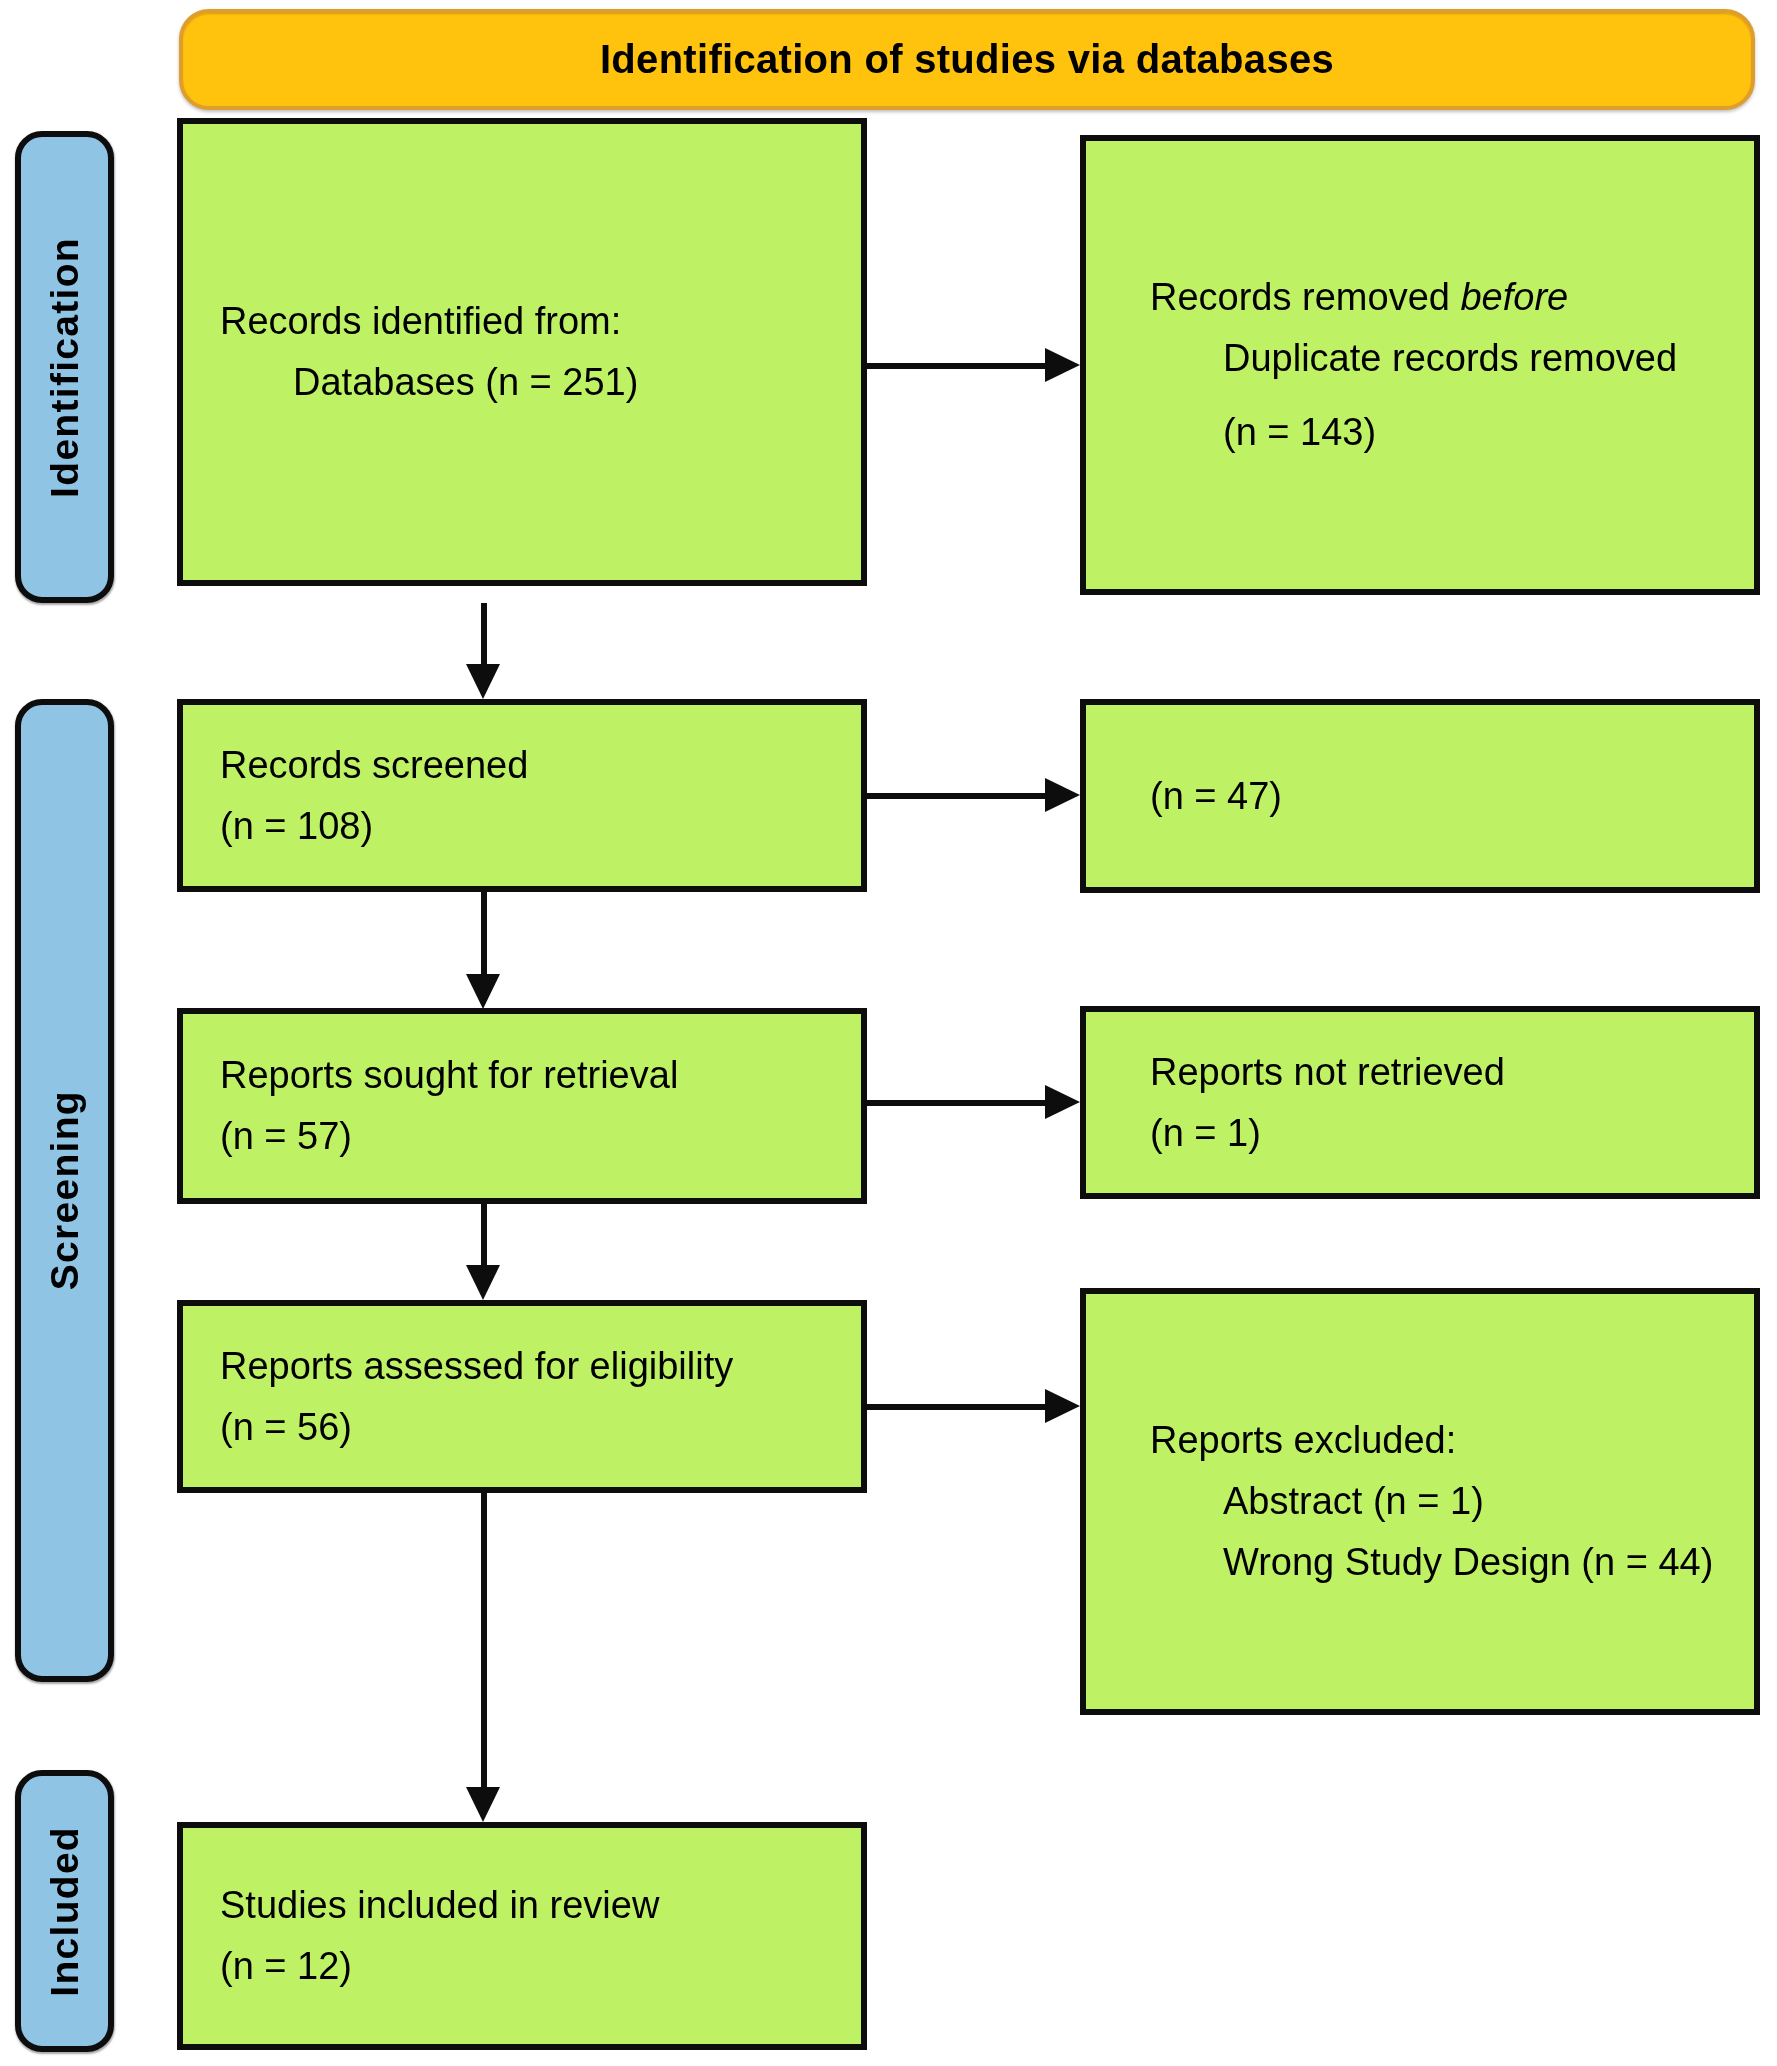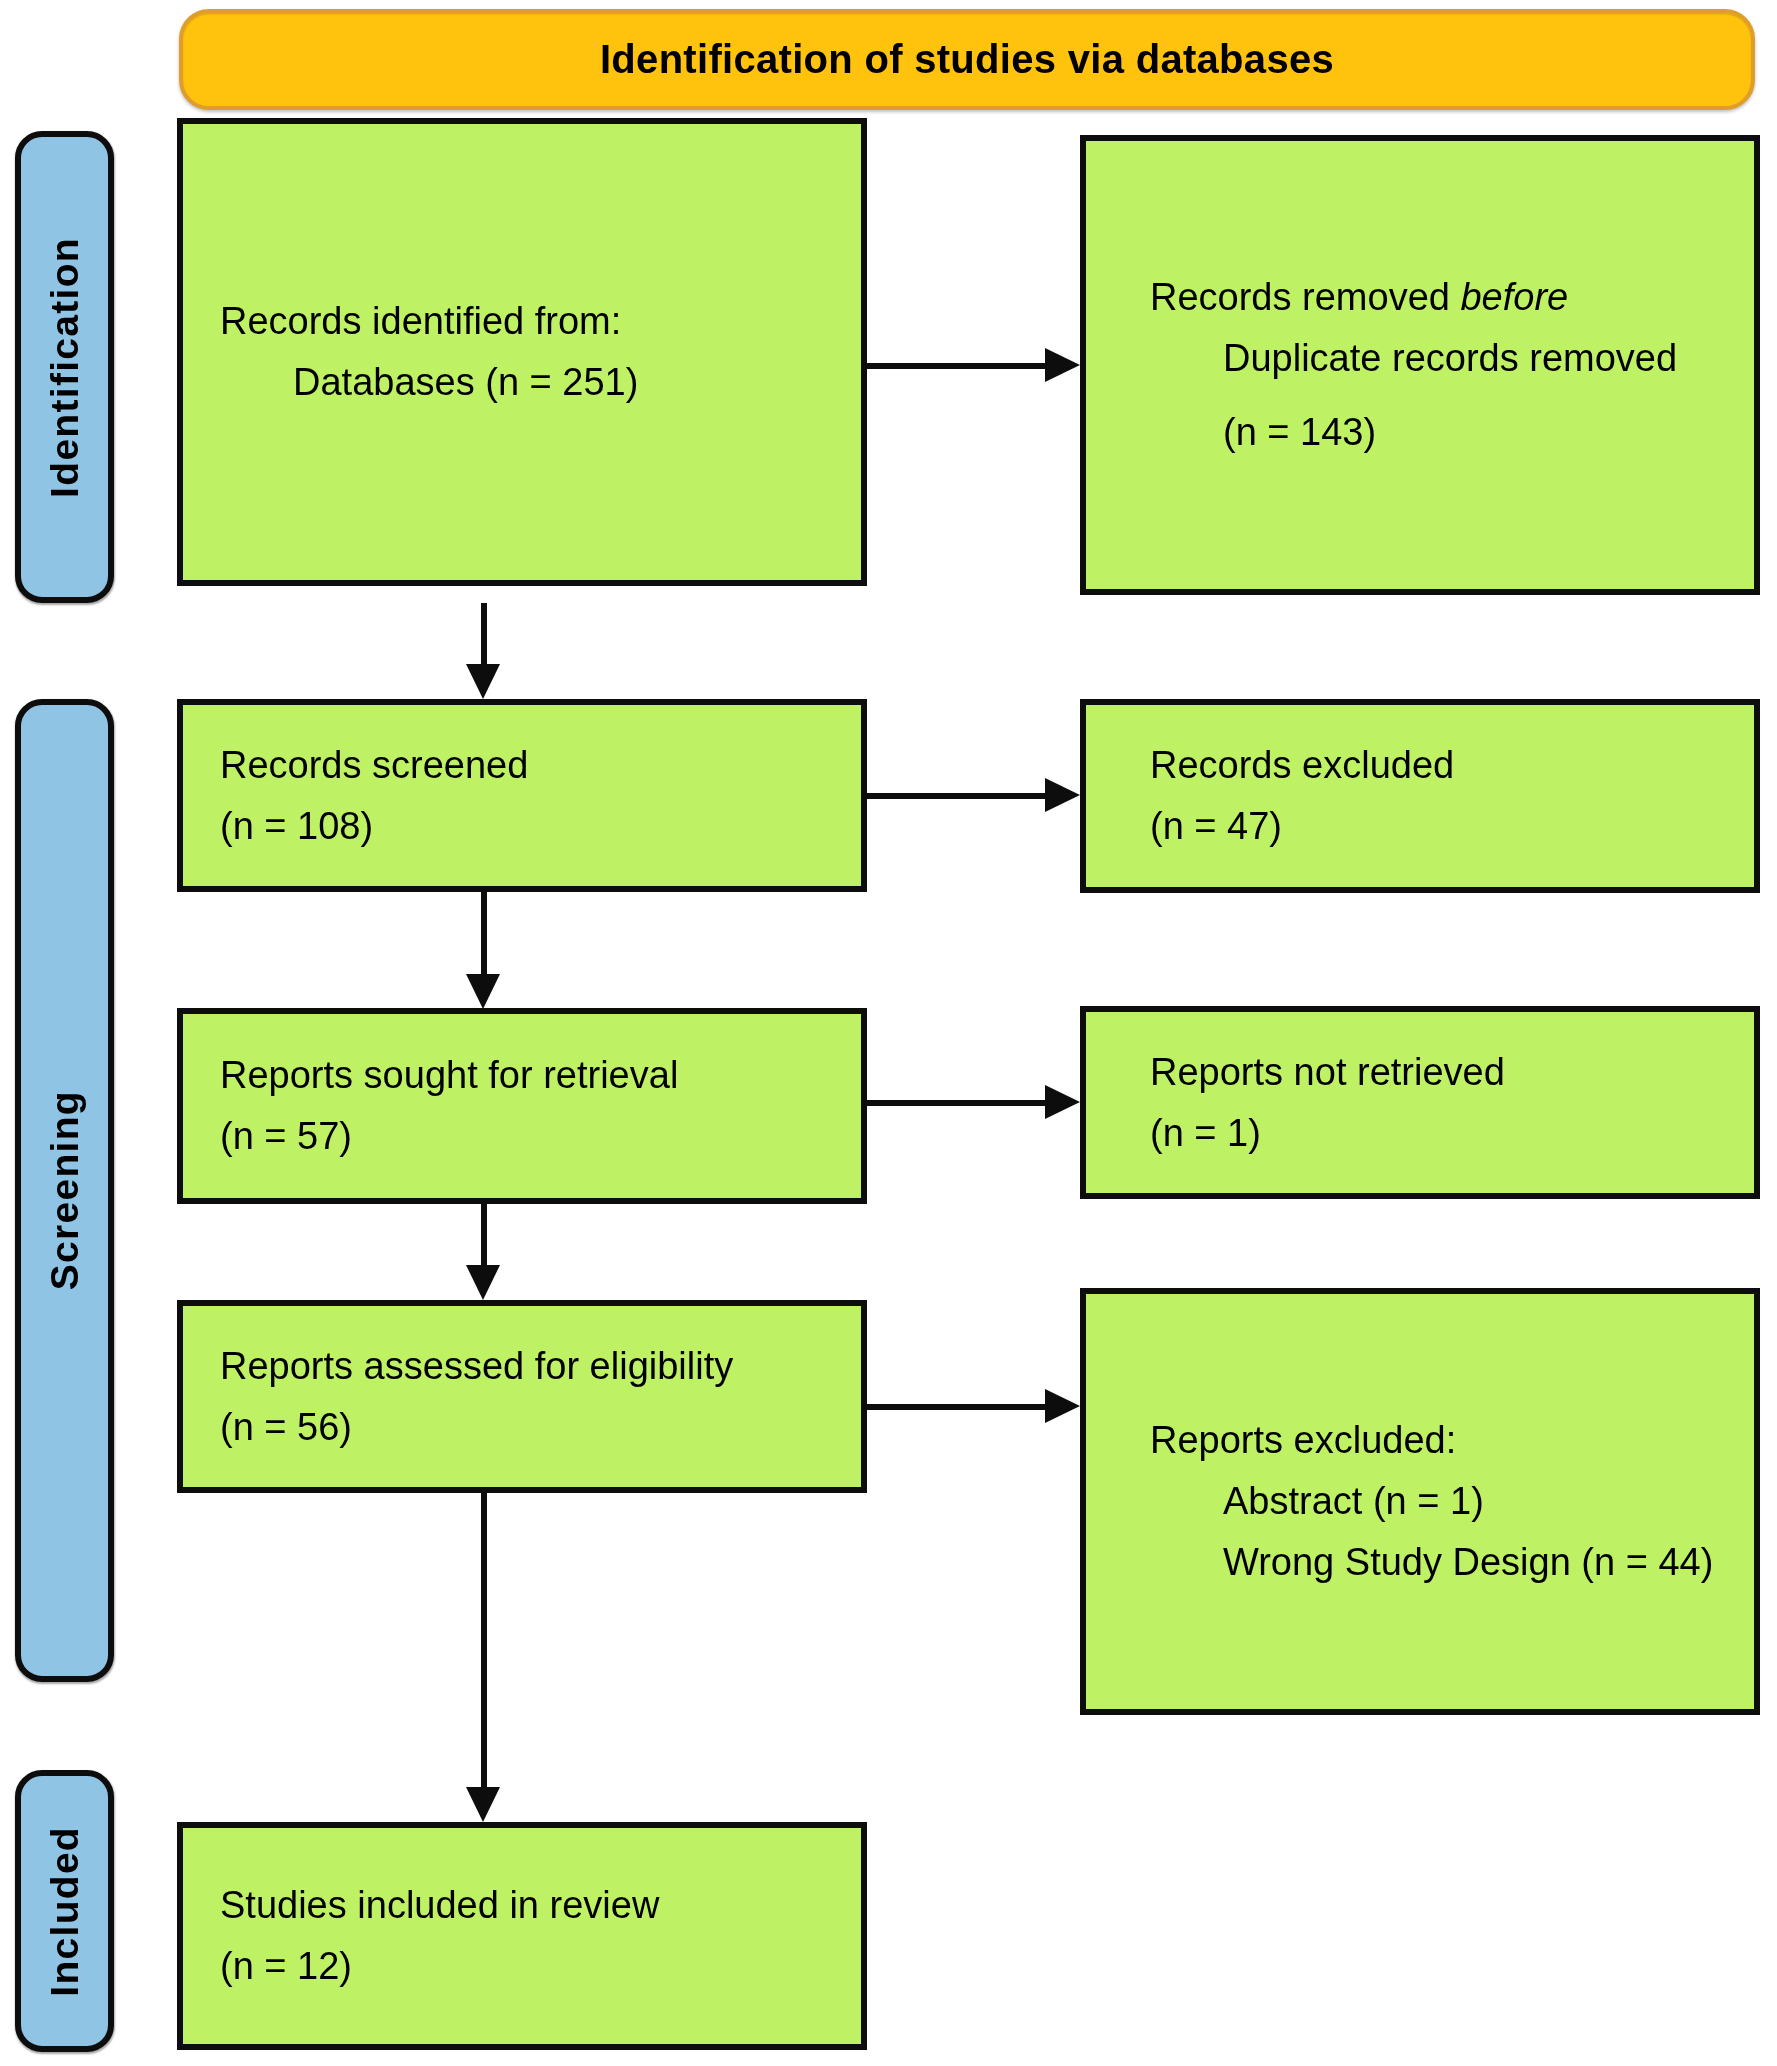--- a/index.html
+++ b/index.html
@@ -107,21 +107,20 @@
     <div class="line"><span>Records removed </span><i>before</i></div>
     <div class="line indent">Duplicate records removed</div>
     <div class="line indent gap-top">(n = 143)</div>
   </div>
 
   <div class="box col-left box-screened">
     <div class="line">Records screened</div>
     <div class="line">(n = 108)</div>
   </div>
   <div class="box col-right box-records-excluded">
-    <div class="line">Records excluded</div>
     <div class="line">(n = 47)</div>
   </div>
 
   <div class="box col-left box-sought">
     <div class="line">Reports sought for retrieval</div>
     <div class="line">(n = 57)</div>
   </div>
   <div class="box col-right box-not-retrieved">
     <div class="line">Reports not retrieved</div>
     <div class="line">(n = 1)</div>

